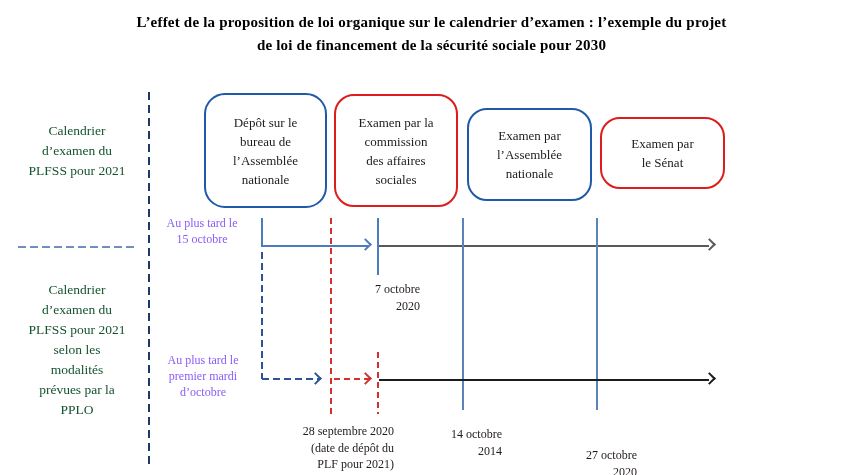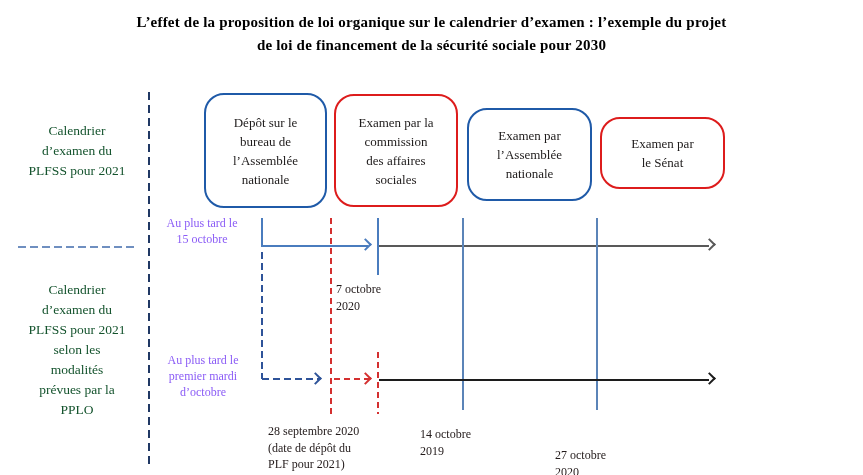--- a/index.html
+++ b/index.html
@@ -43,21 +43,21 @@
   .chev{
     position:absolute; width:9px; height:9px;
     border-top:2px solid; border-right:2px solid;
     transform:rotate(45deg);
   }
   .ann{
     position:absolute; text-align:center; font-size:12px; line-height:16px;
     color:#8b5cf6;
   }
   .date{
-    position:absolute; text-align:left; font-size:12px; line-height:16.5px;
+    position:absolute; text-align:right; font-size:12px; line-height:16.5px;
     color:#221a1a;
   }
 </style>
 </head>
 <body>
 
 <div class="canvas">
 
   <div class="title pre">L’effet de la proposition de loi organique sur le calendrier d’examen : l’exemple du projet
 de loi de financement de la sécurité sociale pour 2030</div>
@@ -69,21 +69,21 @@
   <div class="side-label pre" style="top:280px;">Calendrier
 d’examen du
 PLFSS pour 2021
 selon les
 modalités
 prévues par la
 PPLO</div>
 
   <div class="dash-v-navy" style="left:148px; top:92px; height:372px;"></div>
 
-  <div class="stage-box box-blue pre" style="left:204px; top:93px;  width:123px; height:115px;">Dépôt sur le
+  <div class="stage-box box-blue pre" style="left:204px; top:93px;  width:123px; height:115px;border-radius:21px;">Dépôt sur le
 bureau de
 l’Assemblée
 nationale</div>
   <div class="stage-box box-red  pre" style="left:334px; top:94px;  width:124px; height:113px;">Examen par la
 commission
 des affaires
 sociales</div>
   <div class="stage-box box-blue pre" style="left:467px; top:108px; width:125px; height:93px;">Examen par
 l’Assemblée
 nationale</div>
@@ -120,17 +120,17 @@
   <div class="chev" style="left:361px; top:374px; border-color:#d43030;"></div>
   <div class="dash-v-red" style="left:377px; top:352px; height:62px;"></div>
 
   <div class="hline" style="left:379px; top:379px; width:330px; background:#1c1c1c;"></div>
   <div class="chev" style="left:705px; top:374px; border-color:#1c1c1c;"></div>
 
   <div class="date pre" style="left:268px; top:417px; width:126px;margin-top:6px;">28 septembre 2020
 (date de dépôt du
 PLF pour 2021)</div>
   <div class="date pre" style="left:420px; top:426px; width:82px;">14 octobre
-2019</div>
+2014</div>
   <div class="date pre" style="left:555px; top:426px; width:82px;margin-top:21px;">27 octobre
 2020</div>
 
 </div>
 
 </body></html>

